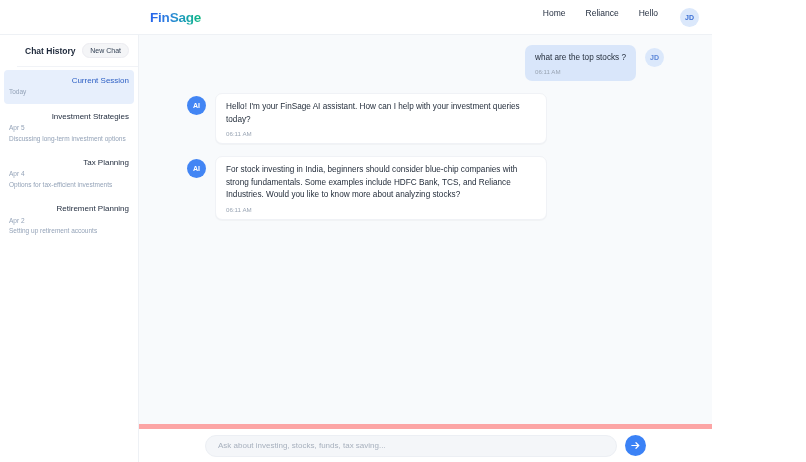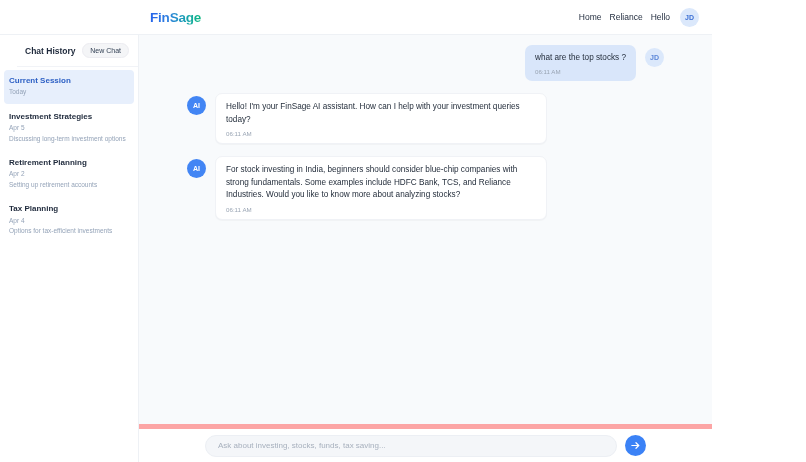--- a/index.html
+++ b/index.html
@@ -41,22 +41,22 @@
     letter-spacing: -0.2px;
     background: linear-gradient(90deg, #2563eb 0%, #2f7fe0 35%, #16a3ad 72%, #10b981 100%);
     -webkit-background-clip: text;
     background-clip: text;
     color: transparent;
     -webkit-text-fill-color: transparent;
   }
   .nav {
     margin-left: auto;
     display: flex;
-    align-items: center;
-    gap: 8px;
+    align-items: flex-start;
+    gap: 20px;
   }
   .nav-link {
     font-size: 8.5px;
     color: #1e293b;
     text-decoration: none;
     white-space: nowrap;
   }
   .avatar-top {
     width: 19px;
     height: 19px;
@@ -121,23 +121,24 @@
     padding: 6px 5px 7px 5px;
     border-radius: 4px;
     cursor: pointer;
     margin-bottom: 2px;
   }
   .chat-item.active {
     background: #e7effc;
   }
   .chat-item-title {
     font-size: 8px;
-    font-weight: bold;
+    font-weight: normal;
     color: #1e293b;
     line-height: 1.3;
+    text-align: right;
   }
   .chat-item.active .chat-item-title { color: #2c5fc4; }
   .chat-item-date {
     font-size: 6.5px;
     color: #94a3b8;
     margin-top: 2px;
     line-height: 1.3;
   }
   .chat-item-desc {
     font-size: 6.5px;
@@ -282,29 +283,29 @@
           <div class="chat-item-date">Today</div>
         </div>
 
         <div class="chat-item">
           <div class="chat-item-title">Investment Strategies</div>
           <div class="chat-item-date">Apr 5</div>
           <div class="chat-item-desc">Discussing long-term investment options</div>
         </div>
 
         <div class="chat-item">
+          <div class="chat-item-title">Tax Planning</div>
+          <div class="chat-item-date">Apr 4</div>
+          <div class="chat-item-desc">Options for tax-efficient investments</div>
+        </div>
+
+        <div class="chat-item">
           <div class="chat-item-title">Retirement Planning</div>
           <div class="chat-item-date">Apr 2</div>
           <div class="chat-item-desc">Setting up retirement accounts</div>
-        </div>
-
-        <div class="chat-item">
-          <div class="chat-item-title">Tax Planning</div>
-          <div class="chat-item-date">Apr 4</div>
-          <div class="chat-item-desc">Options for tax-efficient investments</div>
         </div>
 
       </div>
     </div>
 
     <div class="main">
       <div class="messages">
 
         <div class="msg-row user">
           <div class="bubble user">

